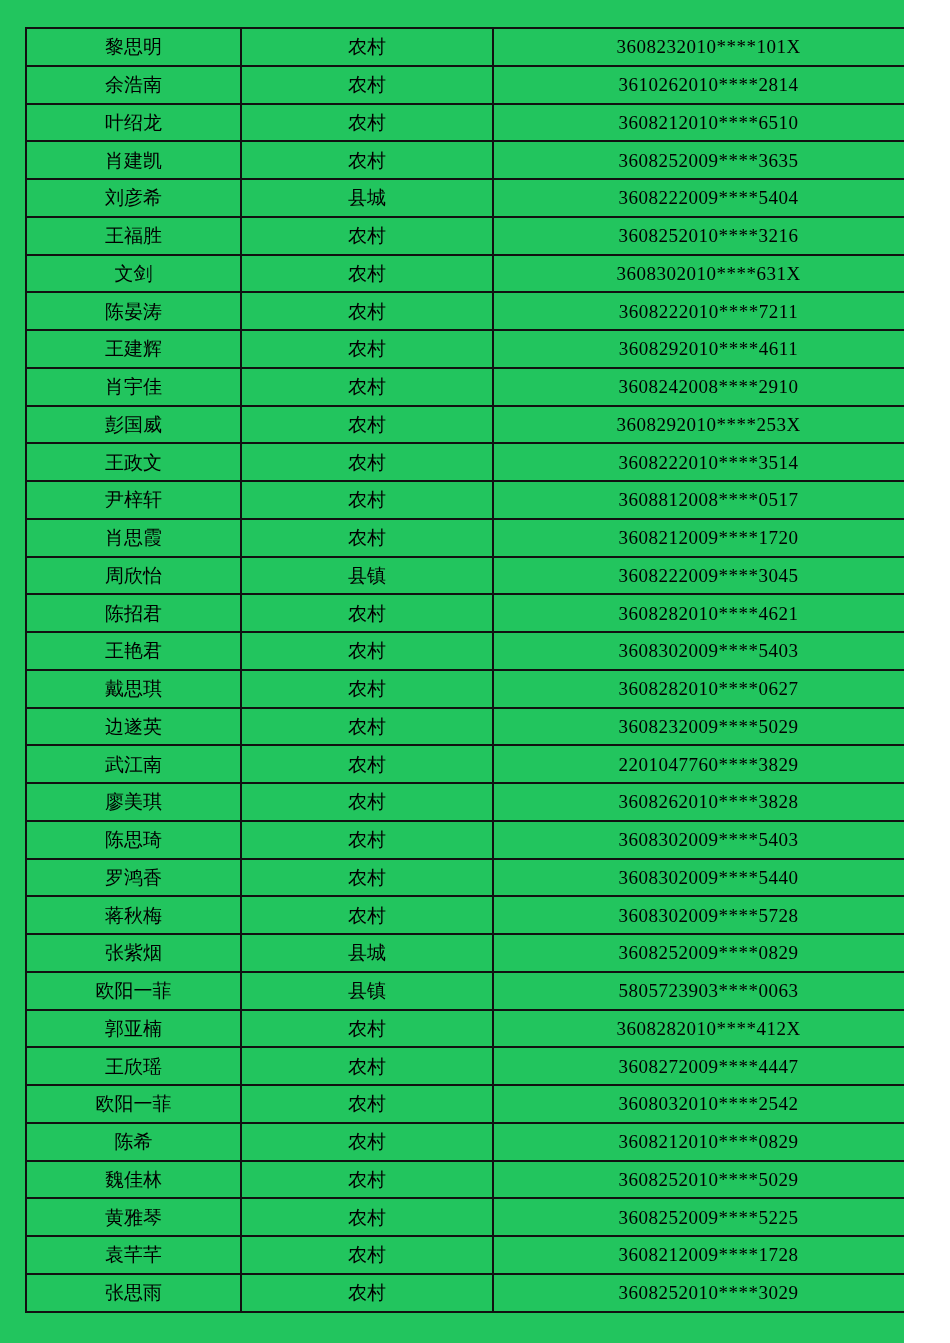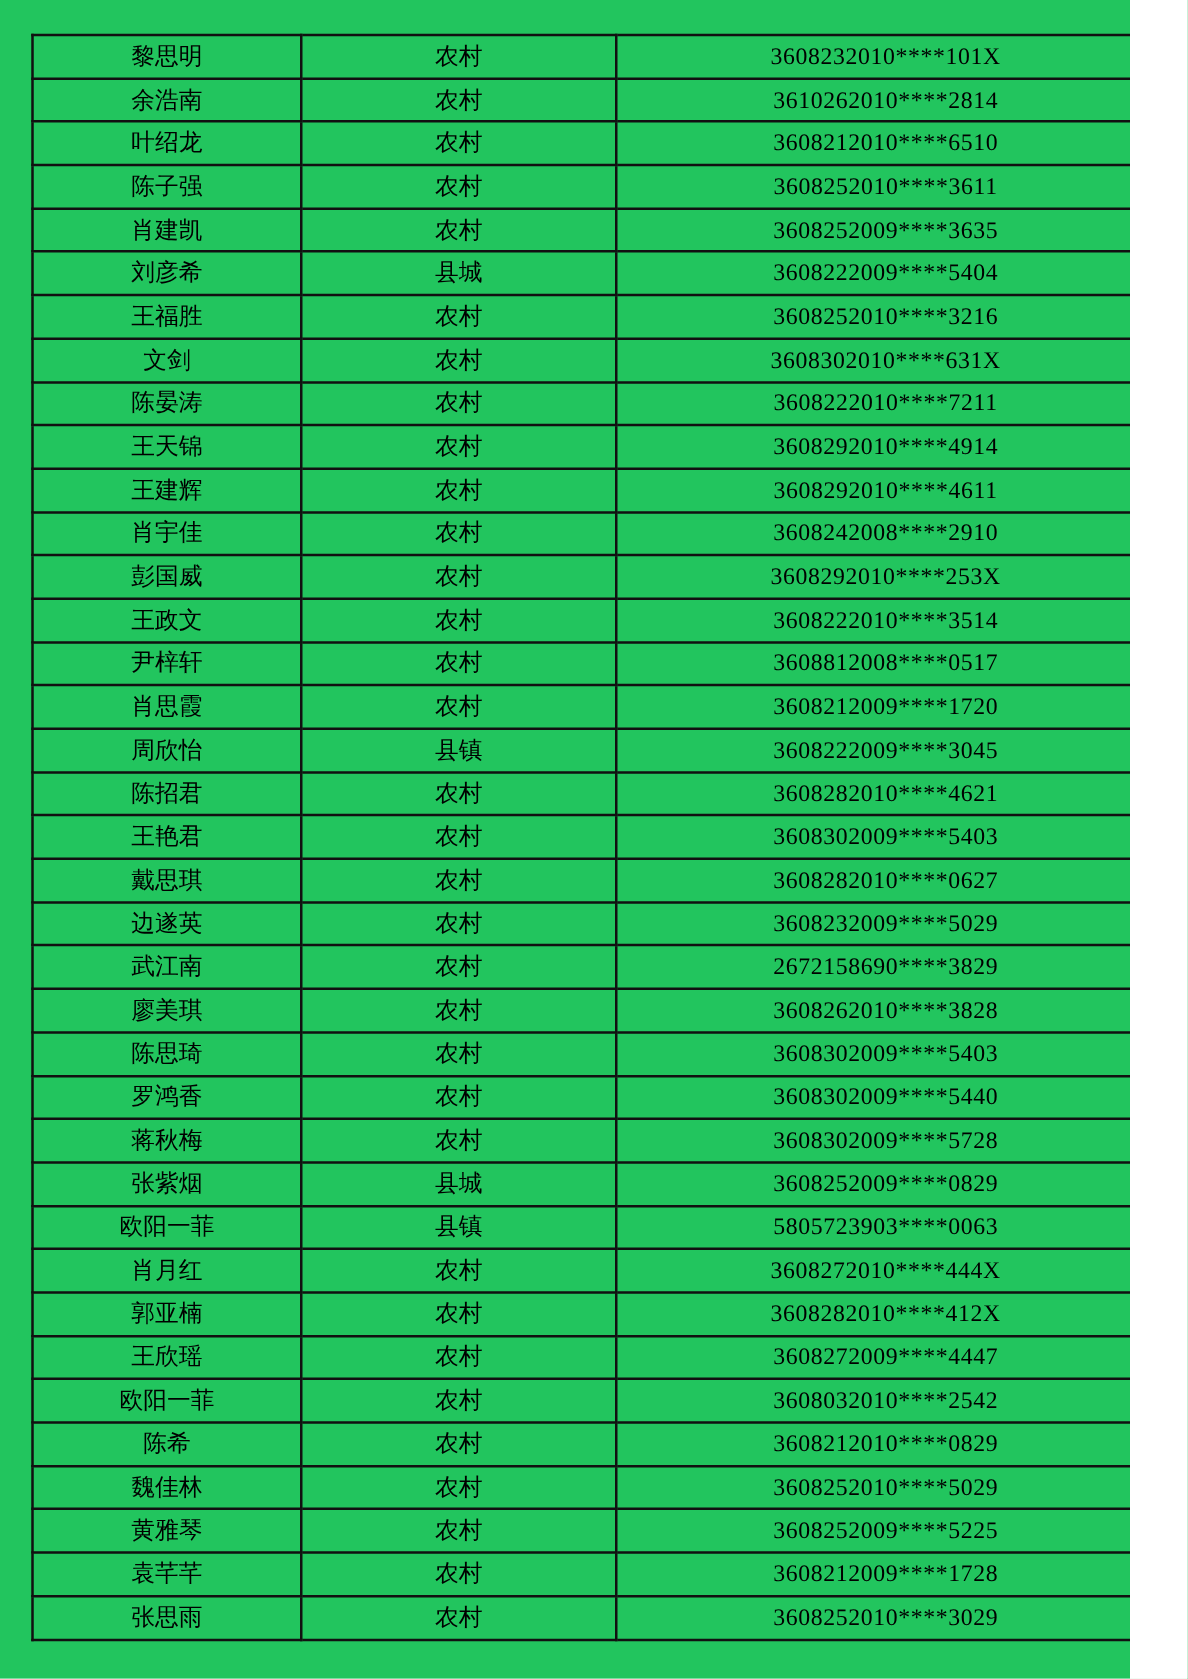--- a/index.html
+++ b/index.html
@@ -67,25 +67,20 @@
     <td class="res-cell">农村</td>
     <td class="id-cell">3610262010****2814</td>
   </tr>
 
   <tr>
     <td class="name-cell">叶绍龙</td>
     <td class="res-cell">农村</td>
     <td class="id-cell">3608212010****6510</td>
   </tr>
 
-  <tr>
-    <td class="name-cell">陈子强</td>
-    <td class="res-cell">农村</td>
-    <td class="id-cell">3608252010****3611</td>
-  </tr>
 
   <tr>
     <td class="name-cell">肖建凯</td>
     <td class="res-cell">农村</td>
     <td class="id-cell">3608252009****3635</td>
   </tr>
 
 
   <tr>
     <td class="name-cell">刘彦希</td>
@@ -104,25 +99,20 @@
     <td class="res-cell">农村</td>
     <td class="id-cell">3608302010****631X</td>
   </tr>
 
   <tr>
     <td class="name-cell">陈晏涛</td>
     <td class="res-cell">农村</td>
     <td class="id-cell">3608222010****7211</td>
   </tr>
 
-  <tr>
-    <td class="name-cell">王天锦</td>
-    <td class="res-cell">农村</td>
-    <td class="id-cell">3608292010****4914</td>
-  </tr>
 
   <tr>
     <td class="name-cell">王建辉</td>
     <td class="res-cell">农村</td>
     <td class="id-cell">3608292010****4611</td>
   </tr>
 
   <tr>
     <td class="name-cell">肖宇佳</td>
     <td class="res-cell">农村</td>
@@ -179,21 +169,21 @@
 
   <tr>
     <td class="name-cell">边遂英</td>
     <td class="res-cell">农村</td>
     <td class="id-cell">3608232009****5029</td>
   </tr>
 
   <tr>
     <td class="name-cell">武江南</td>
     <td class="res-cell">农村</td>
-    <td class="id-cell">2672158690****3829</td>
+    <td class="id-cell">2201047760****3829</td>
   </tr>
 
   <tr>
     <td class="name-cell">廖美琪</td>
     <td class="res-cell">农村</td>
     <td class="id-cell">3608262010****3828</td>
   </tr>
 
   <tr>
     <td class="name-cell">陈思琦</td>
@@ -219,25 +209,20 @@
     <td class="res-cell">县城</td>
     <td class="id-cell">3608252009****0829</td>
   </tr>
 
   <tr>
     <td class="name-cell">欧阳一菲</td>
     <td class="res-cell">县镇</td>
     <td class="id-cell">5805723903****0063</td>
   </tr>
 
-  <tr>
-    <td class="name-cell">肖月红</td>
-    <td class="res-cell">农村</td>
-    <td class="id-cell">3608272010****444X</td>
-  </tr>
 
   <tr>
     <td class="name-cell">郭亚楠</td>
     <td class="res-cell">农村</td>
     <td class="id-cell">3608282010****412X</td>
   </tr>
 
 
   <tr>
     <td class="name-cell">王欣瑶</td>

